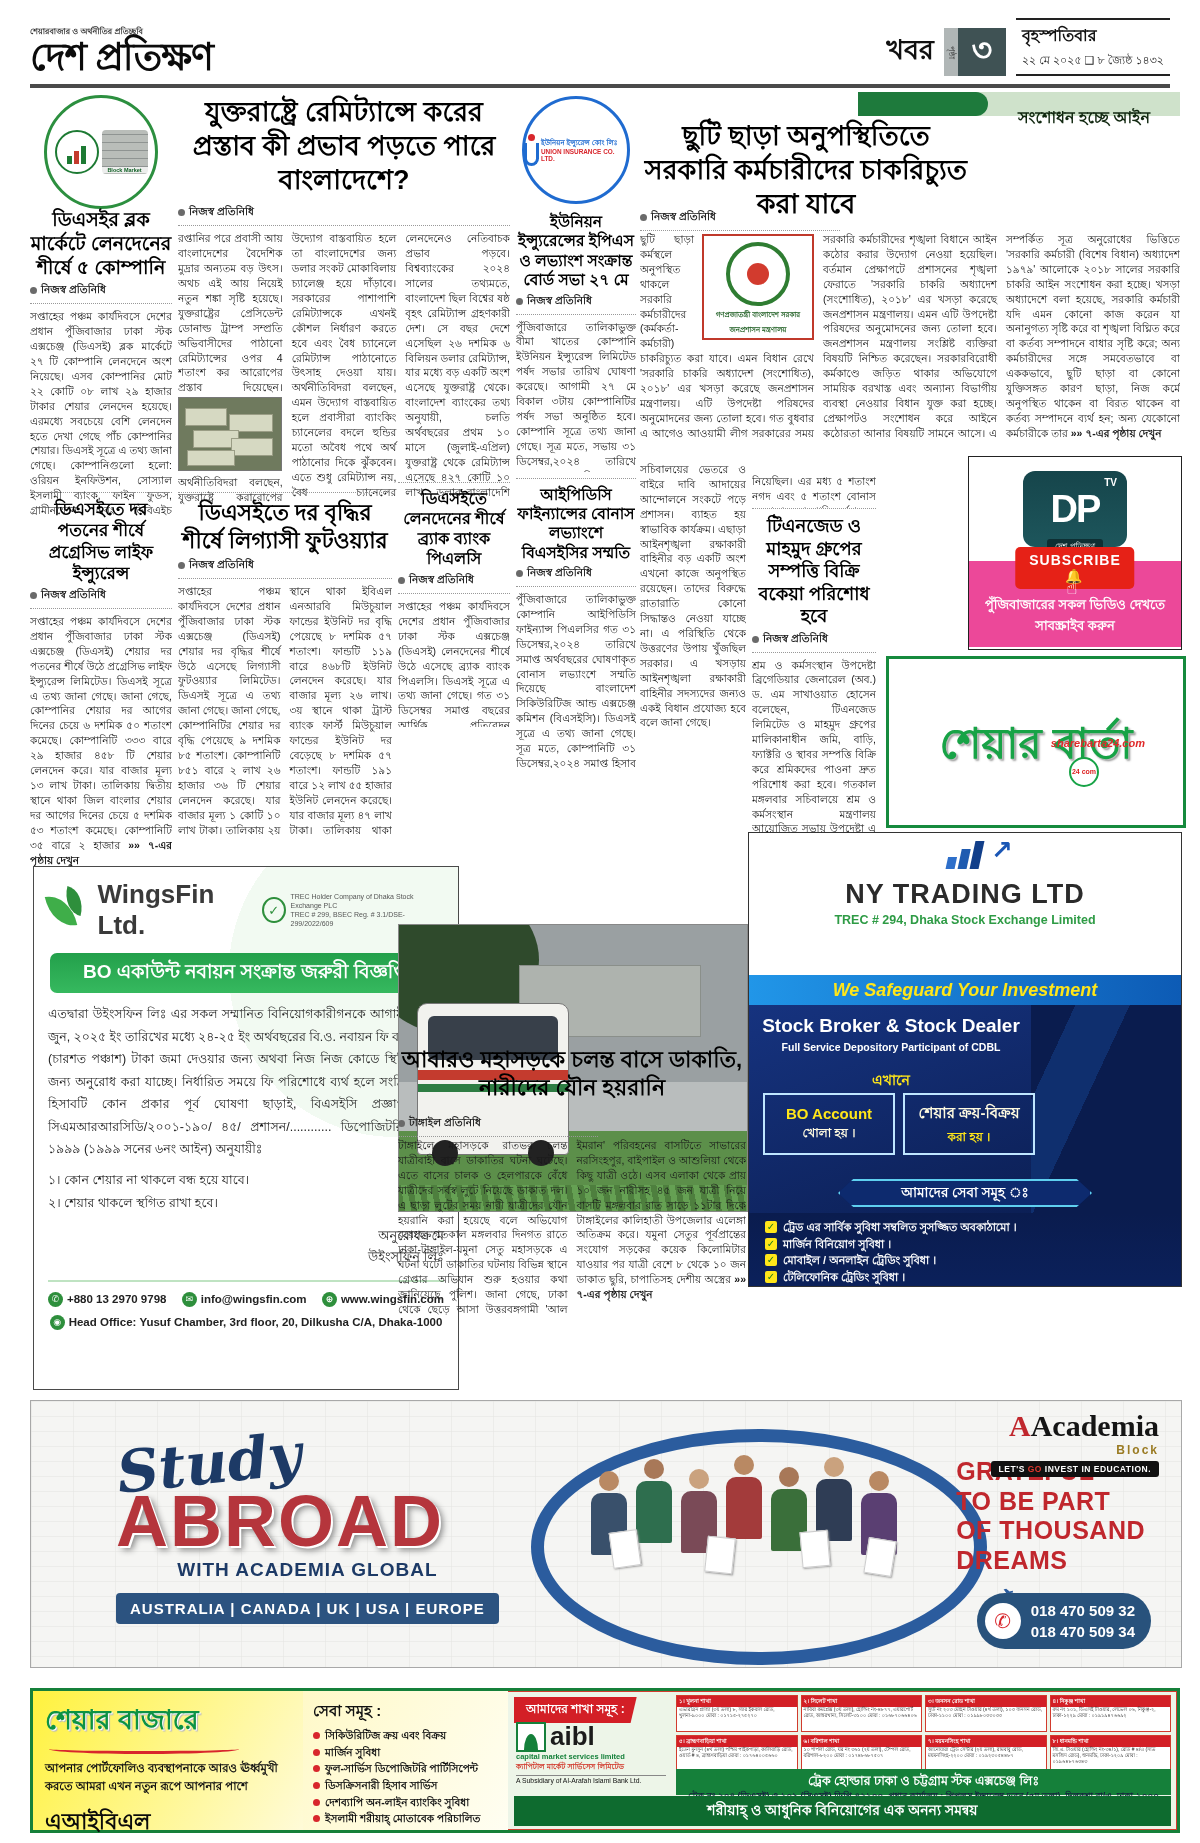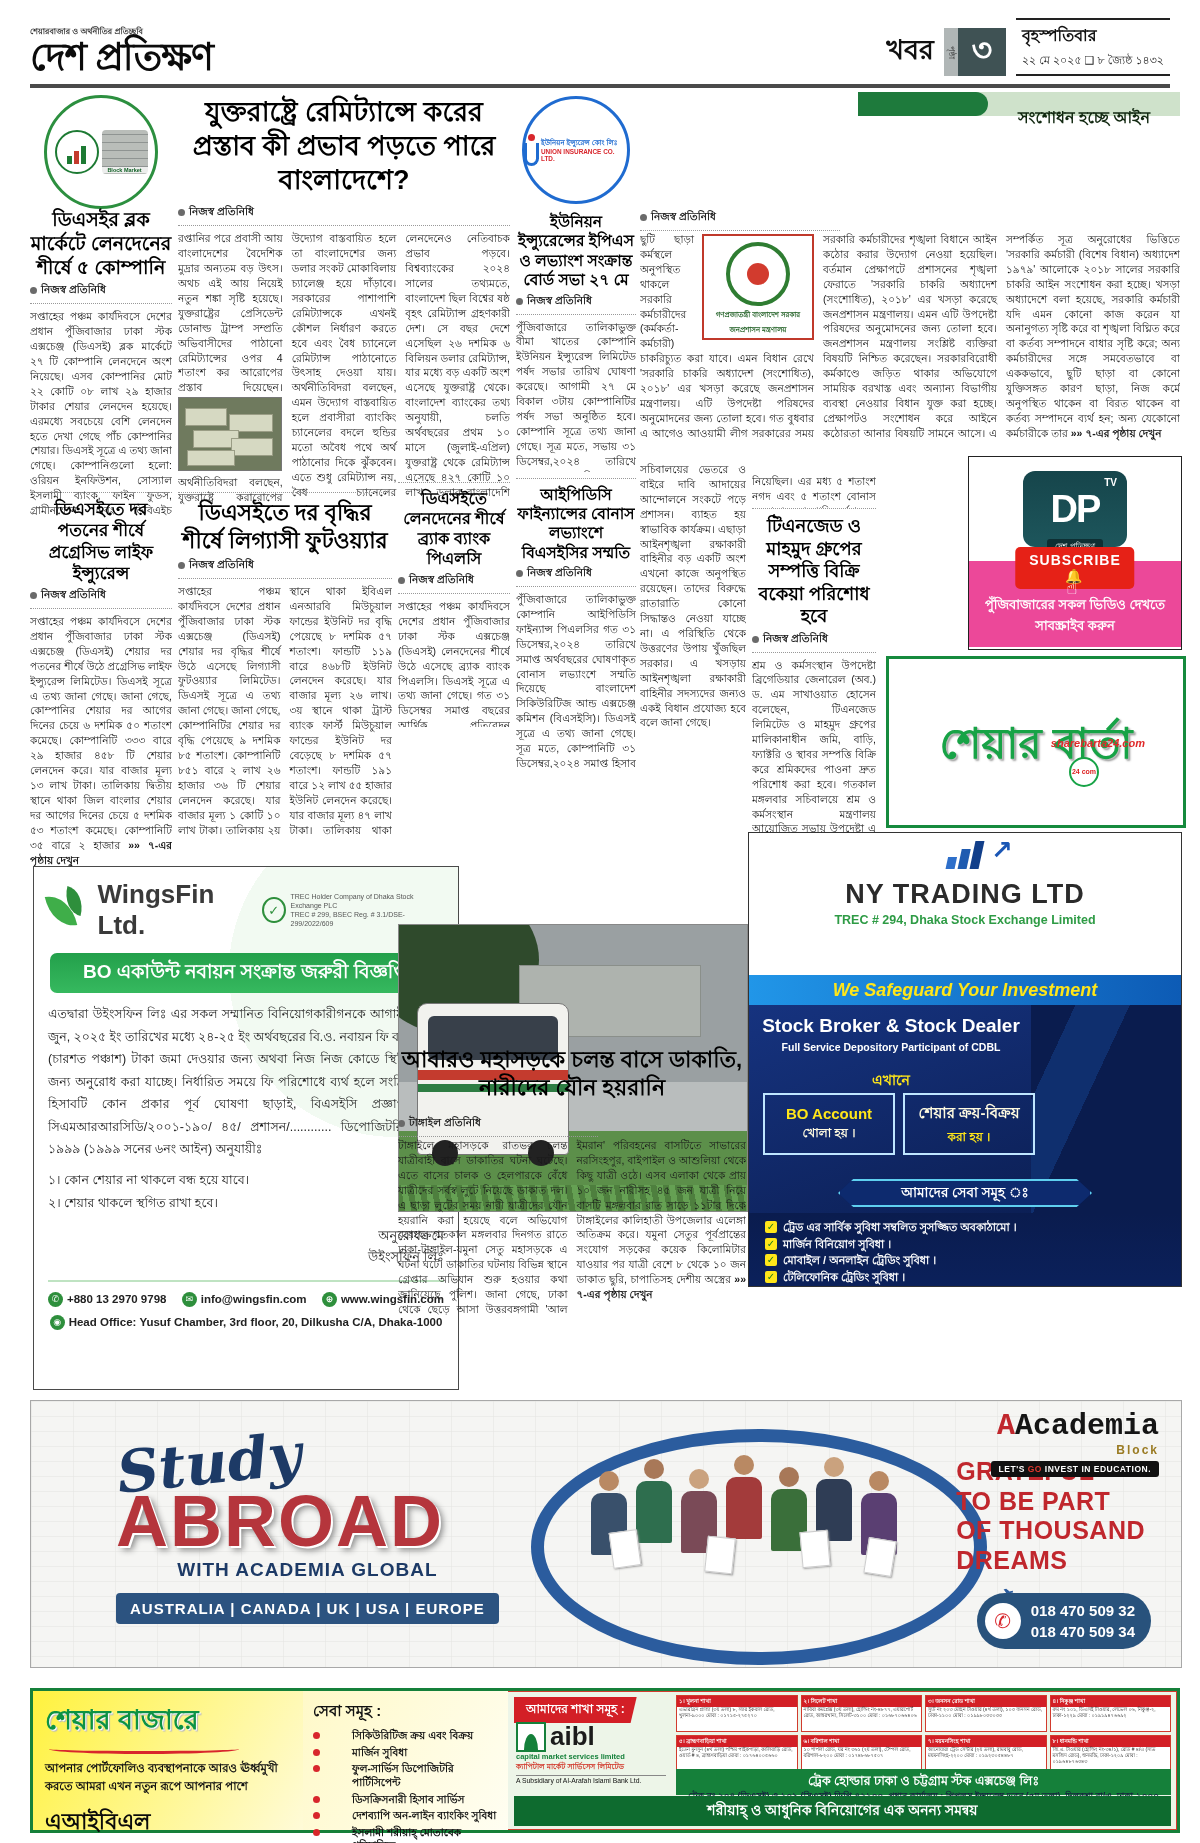--- a/index.html
+++ b/index.html
@@ -165,21 +165,21 @@
   .st-countries{display:inline-block;margin-top:12px;background:#2c5380;color:#fff;font-weight:900;
                 font-size:15px;padding:7px 14px;border-radius:4px;letter-spacing:1px;}
   .ring{position:absolute;border:13px solid #2b5c9e;border-radius:50%;}
   .person{position:absolute;width:36px;}
   .person .hd{width:20px;height:20px;border-radius:50%;margin:0 auto;}
   .person .tor{width:36px;height:62px;border-radius:10px 10px 2px 2px;margin-top:2px;}
   .paper{position:absolute;width:26px;height:34px;background:#fff;border:1px solid #ccc;box-shadow:1px 1px 2px #999;}
   .plane{position:absolute;font-size:46px;color:#2b5c9e;transform:rotate(-12deg);}
   .grateful{position:absolute;color:#c0272d;font-weight:900;font-size:25px;line-height:1.18;letter-spacing:.5px;}
   .acad{position:absolute;text-align:right;}
-  .acad .a1{font-family:Liberation Mono, monospace;font-size:30px;font-weight:bold;color:#151515;}
+  .acad .a1{font-family:Liberation Serif, serif;font-size:30px;font-weight:bold;color:#151515;}
   .acad .a1 .red{color:#c0272d;}
   .acad .gl{font-size:12px;color:#9a7b23;font-weight:bold;letter-spacing:2px;}
   .acad .pill{margin-top:4px;background:#111;color:#fff;font-size:8.5px;font-weight:bold;
               padding:3px 8px;border-radius:3px;display:inline-block;letter-spacing:.5px;}
   .acad .pill .go{color:#e0372e;}
   .phonepill{position:absolute;background:#28527c;border-radius:30px;display:flex;align-items:center;
              gap:10px;padding:7px 16px 7px 8px;}
   .phonepill .pico{width:36px;height:36px;background:#fff;border-radius:50%;color:#d8262c;font-size:20px;
                    display:flex;align-items:center;justify-content:center;}
   .phonepill .nums{color:#fff;font-weight:900;font-size:15px;line-height:1.4;}
@@ -188,21 +188,21 @@
   .aibl .left{width:270px;background:linear-gradient(120deg,#fff23e,#fffbd8);padding:8px 12px;box-sizing:border-box;}
   .sbz-title{font-size:27px;font-weight:900;color:#0d9244;text-shadow:1px 1px 0 #fff,2px 2px 1px #bbb;}
   .sbz-swoosh{width:190px;height:7px;border-bottom:3px solid #d8262c;border-radius:0 0 70% 70%;margin:0 0 6px 4px;}
   .aibl .ltx{font-size:11.5px;font-weight:bold;color:#111;line-height:1.55;}
   .aibl .lnm{font-size:22px;font-weight:900;color:#0b0b0b;margin-top:8px;}
   .aibl .lnm2{font-size:14px;font-weight:900;color:#0b0b0b;margin-top:2px;}
   .aibl .midsv{width:205px;background:linear-gradient(120deg,#fff9c8,#fffef2);padding:8px 10px;box-sizing:border-box;}
   .aibl .svh2{font-size:15px;font-weight:900;color:#111;margin-bottom:5px;}
   .aibl .sv2 .row{display:flex;gap:5px;align-items:flex-start;margin-bottom:3px;}
   .rdot{flex:0 0 7px;width:7px;height:7px;background:#d8262c;border-radius:50%;margin-top:3px;}
-  .aibl .sv2 .t{font-size:10.5px;font-weight:bold;color:#111;line-height:1.3;margin-left:27px;}
+  .aibl .sv2 .t{font-size:10.5px;font-weight:bold;color:#111;line-height:1.3;}
   .aibl .right{flex:1;position:relative;padding:4px 6px;box-sizing:border-box;}
   .brbanner{position:absolute;left:6px;top:6px;background:#d31f26;color:#fff;font-weight:900;font-size:12px;
             padding:3px 12px;clip-path:polygon(0 0,100% 0,95% 100%,0 100%);}
   .aibl-logo{position:absolute;left:8px;top:30px;width:150px;}
   .aibl-logo .ic{width:26px;height:26px;border:2px solid #15803a;background:#fff;display:inline-flex;
                  align-items:flex-end;justify-content:center;vertical-align:middle;}
   .aibl-logo .ic i{width:14px;height:16px;background:#15803a;border-radius:50% 50% 0 0/100% 100% 0 0;display:block;}
   .aibl-logo .anm{font-size:26px;font-weight:900;color:#1b1b1b;vertical-align:middle;margin-left:4px;}
   .aibl-logo .s1{font-size:7.5px;font-weight:900;color:#15803a;}
   .aibl-logo .s2{font-size:7.5px;font-weight:900;color:#d23b2e;}
@@ -338,20 +338,21 @@
         <span class="dot"></span>
         <span>নিজস্ব প্রতিনিধি</span>
       </div>
     <div class="body" style="height:176px;"><span>পুঁজিবাজারে তালিকাভুক্ত কোম্পানি আইপিডিসি ফাইন্যান্স পিএলসির গত ৩১ ডিসেম্বর,২০২৪ তারিখে সমাপ্ত অর্থবছরের ঘোষণাকৃত বোনাস লভ্যাংশে সম্মতি দিয়েছে বাংলাদেশ সিকিউরিটিজ আন্ড এক্সচেঞ্জ কমিশন (বিএসইসি)। ডিএসই সূত্রে এ তথ্য জানা গেছে। সূত্র মতে, কোম্পানিটি ৩১ ডিসেম্বর,২০২৪ সমাপ্ত হিসাব বছরের আর্থিক প্রতিবেদন পর্যালোচনা করে শেয়ারহোল্ডারদের ১০ শতাংশ লভ্যাংশ দেওয়ার সিদ্ধান্ত</span></div>
   </div>
 
   <div class="abs kicker" style="left:858px;top:92px;width:322px;height:24px;">
     <div class="pill"></div>
     <div class="ktxt">সংশোধন হচ্ছে আইন</div>
   </div>
+  <div class="abs hl" style="left:640px;top:120px;width:332px;font-size:27px;">ছুটি ছাড়া অনুপস্থিতিতে সরকারি কর্মচারীদের চাকরিচ্যুত করা যাবে</div>
   <div class="abs byline" style="left:640px;top:206px;width:200px;">
       <span class="dot"></span>
       <span>নিজস্ব প্রতিনিধি</span>
     </div>
   <div class="abs body cols3" style="left:640px;top:232px;width:540px;height:222px;">
     <span class="emblem">
       <span class="seal">
           <i></i>
         </span>
       <span class="cap">গণপ্রজাতন্ত্রী বাংলাদেশ সরকার জনপ্রশাসন মন্ত্রণালয়</span>

